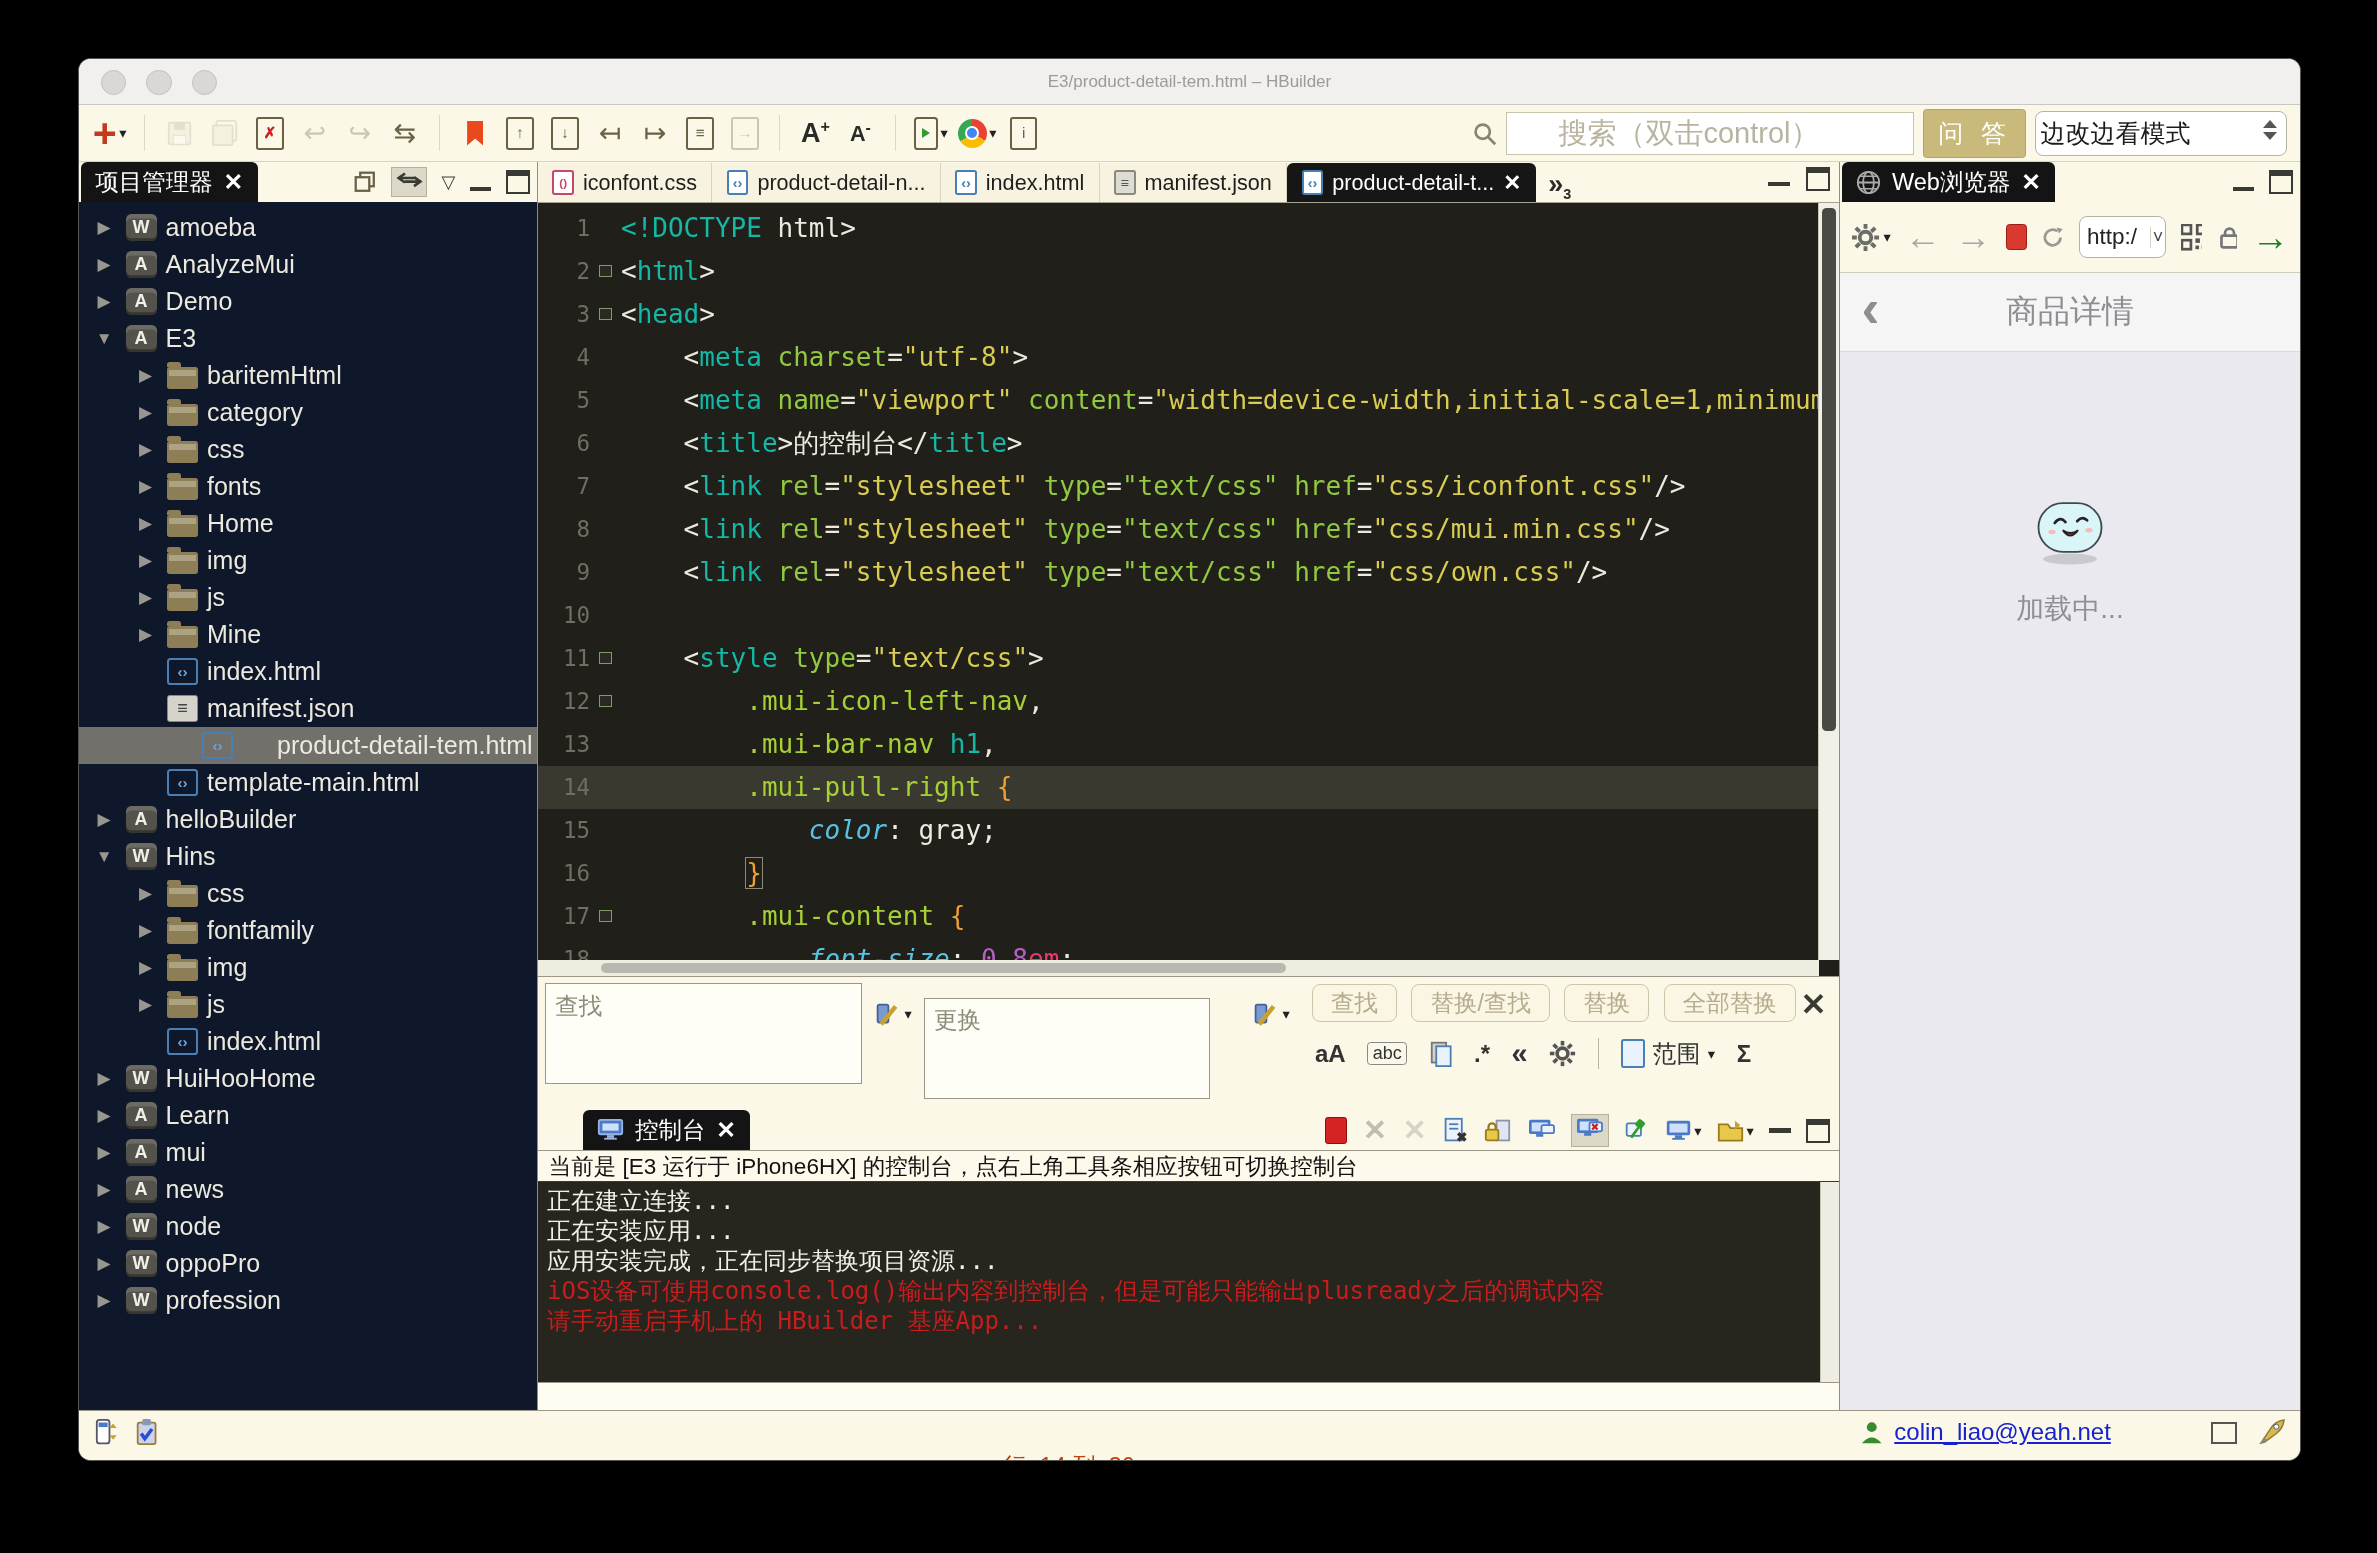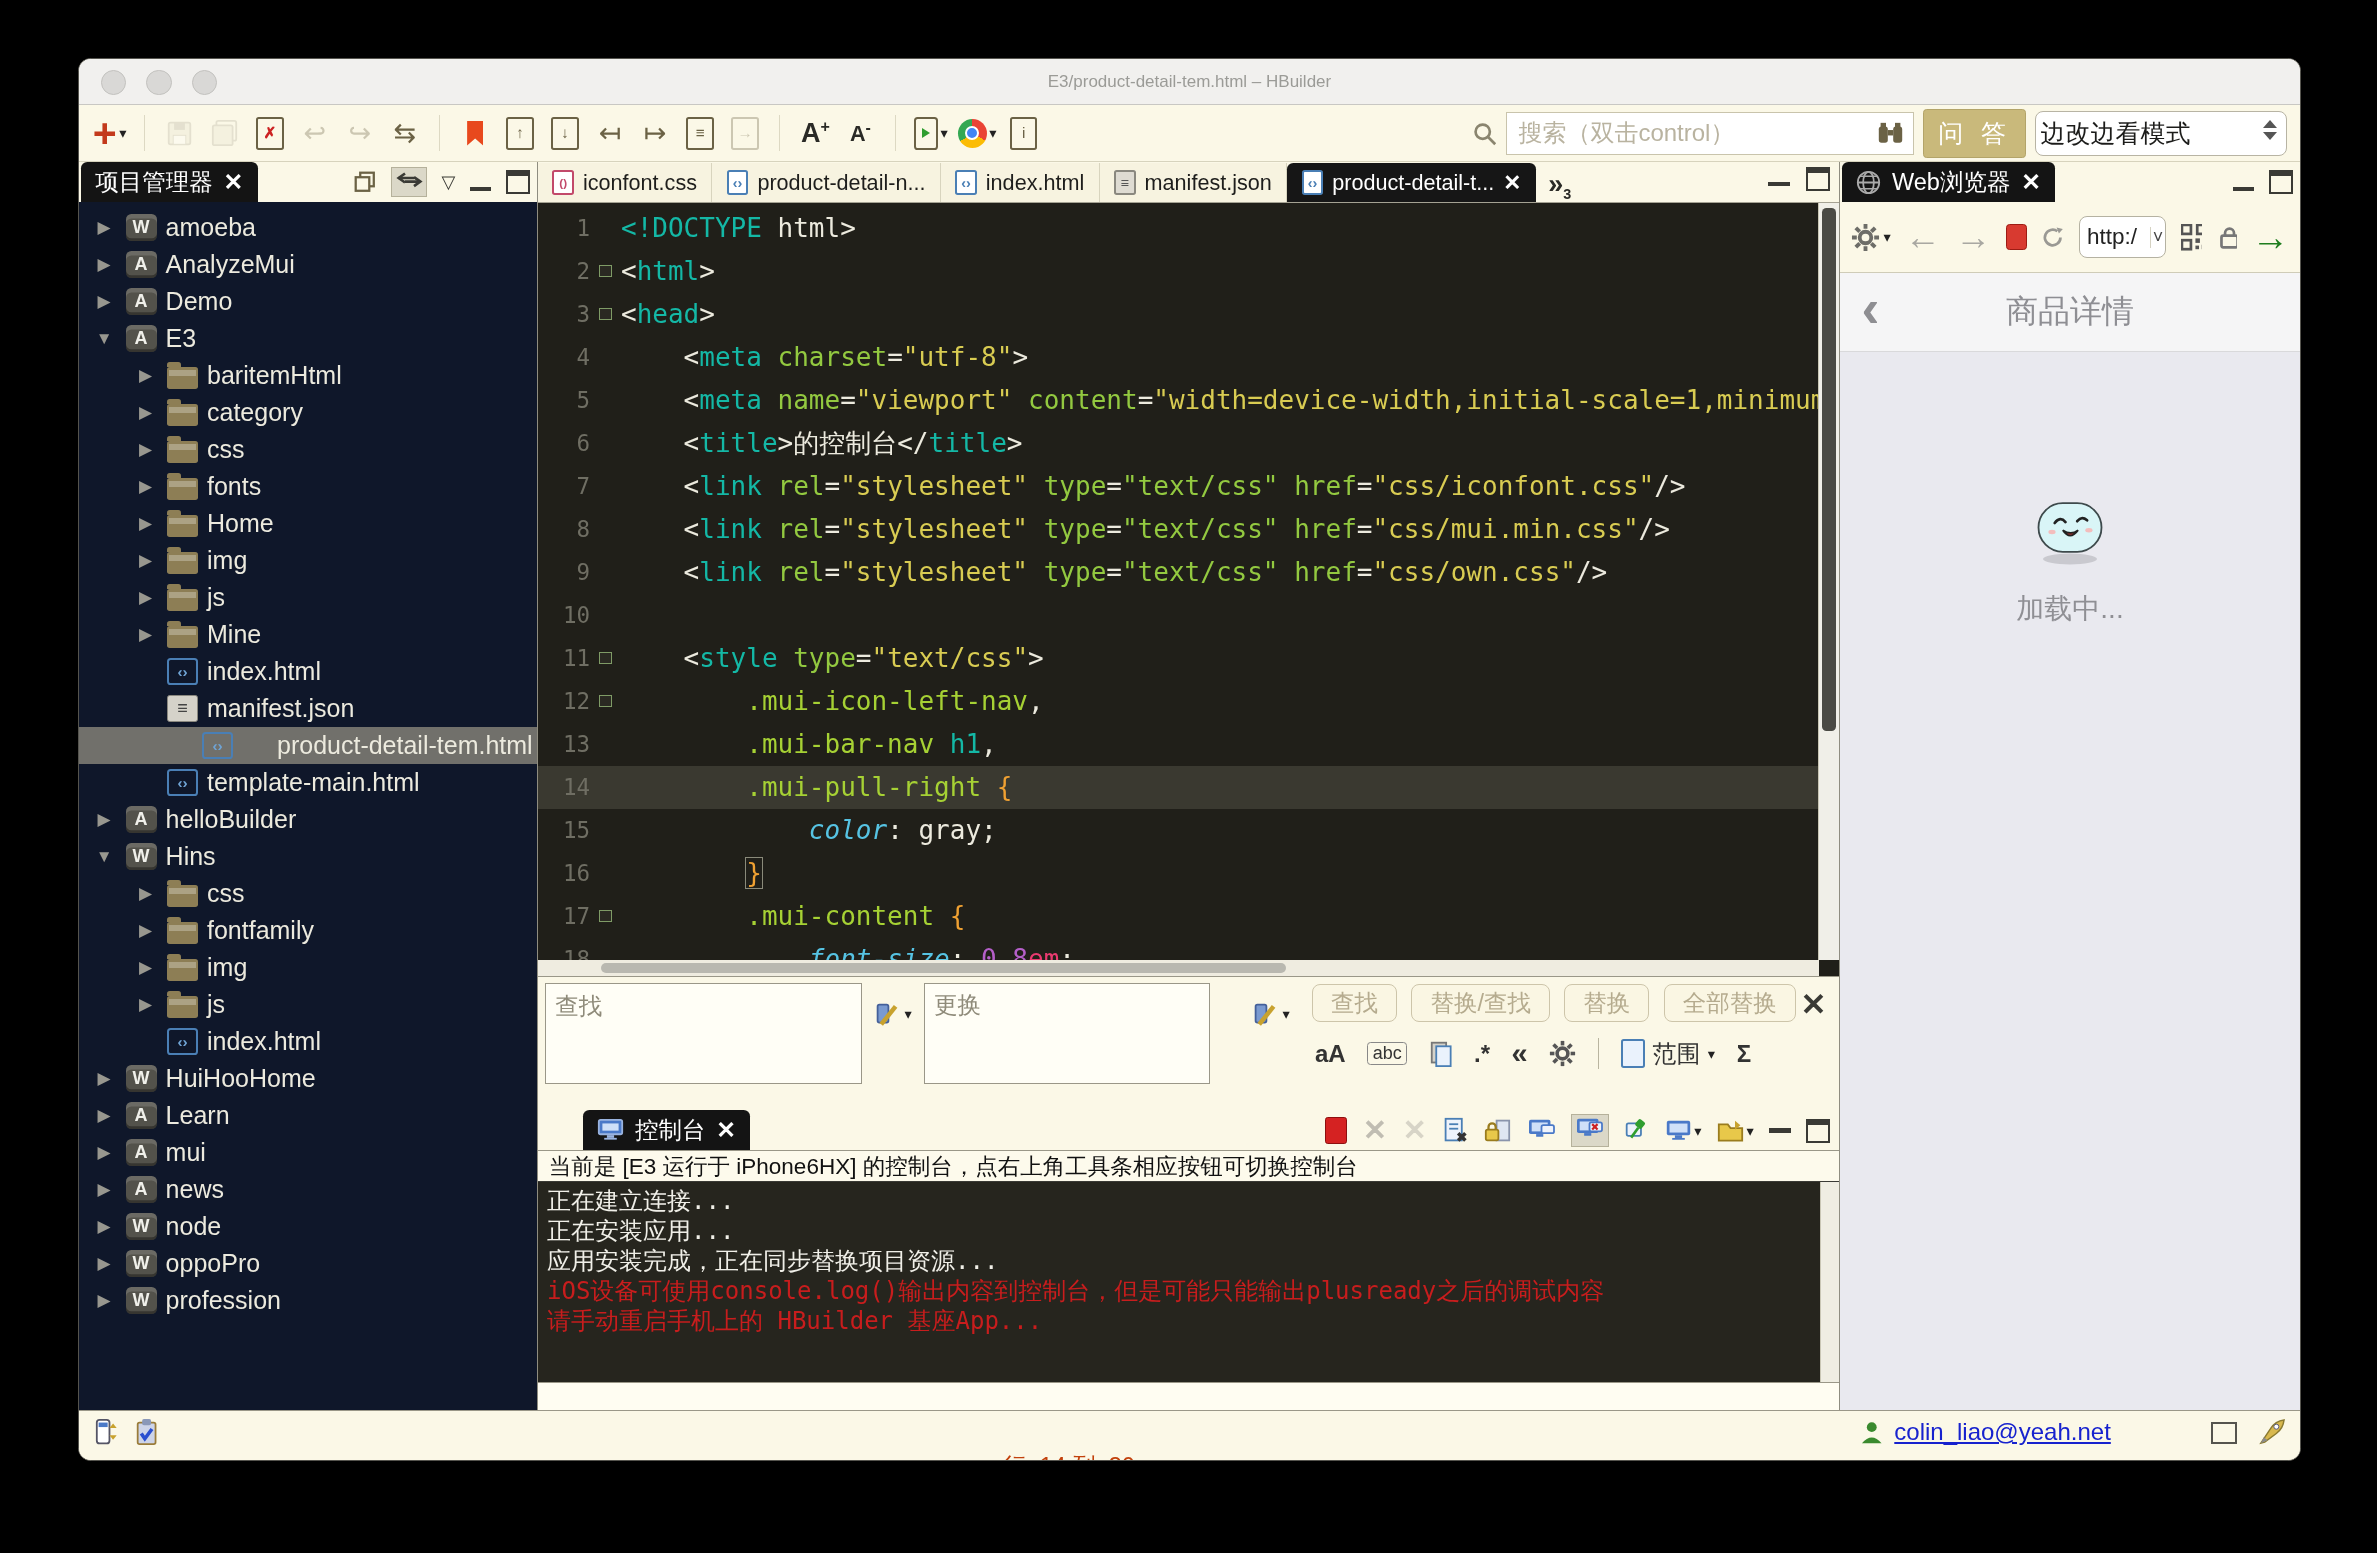--- a/index.html
+++ b/index.html
@@ -32,22 +32,22 @@
   .chrome{width:29px;height:29px;border-radius:50%;position:relative;
           background:conic-gradient(#ea4335 0 33%, #fbbc05 33% 66%, #34a853 66% 100%);}
   .chrome::after{content:"";position:absolute;left:7.2px;top:7.2px;width:14.4px;height:14.4px;border-radius:50%;
           background:#4285f4;border:2.7px solid #fff;box-sizing:border-box;}
   .device{width:20px;height:29px;border:2.7px solid #6b6245;border-radius:3.6px;position:relative;
           display:flex;align-items:center;justify-content:center;}
   .device::after{content:"";width:0;height:0;border-left:8px solid #2f9e2f;border-top:5.4px solid transparent;
           border-bottom:5.4px solid transparent;}
   .searchbox{width:388px;height:41px;background:#fff;border:0.9px solid #c9c4ac;display:flex;
              align-items:center;padding:0 9px;gap:7.2px;}
-  .searchbox input{flex:1;border:none;outline:none;font-size:24px;color:#4c1d95;background:transparent;
-             font-family:"Liberation Sans",sans-serif;}
+  .searchbox input{flex:1;border:none;outline:none;font-size:29px;color:#4c1d95;background:transparent;
+             font-family:"Liberation Sans",sans-serif;margin-left:40px;}
   .searchbox input::placeholder{color:#b9b3a0;}
   .qabtn{width:101px;height:47px;background:#c9b97b;color:#fff;font-size:25px;border:0.9px solid #b3a469;
          border-radius:3.6px;display:flex;align-items:center;justify-content:center;letter-spacing:5.4px;}
   .modesel{width:242px;height:43px;background:#fff;border:0.9px solid #b8b4a4;border-radius:8px;
            display:flex;align-items:center;padding:0 4px;font-size:25px;color:#1c1c1a;position:relative;}
   .updown{position:absolute;right:9px;top:8px;display:flex;flex-direction:column;gap:4.5px;}
   .updown i{width:0;height:0;border-left:7.2px solid transparent;border-right:7.2px solid transparent;}
   .updown .u{border-bottom:8px solid #555;}
   .updown .d{border-top:8px solid #555;}
   
@@ -607,21 +607,21 @@
 
         <div class="findbar">
           <textarea class="fta" style="left: 7.2px; top: 6.3px; width: 317px; height: 101px;" placeholder="查找"></textarea>
           <div class="wand" style="left:336px;">
             <svg width="27" height="31" viewBox="0 0 30 34">
                 <rect x="4" y="6" width="12" height="20" rx="2" fill="#7a9ad0" stroke="#44609a" stroke-width="2"></rect>
                 <line x1="8" y1="28" x2="24" y2="8" stroke="#c8a22e" stroke-width="5"></line>
               </svg>
             <span class="caret">▾</span>
           </div>
-          <textarea class="fta" style="left: 386px; top: 6px; width: 286px; height: 101px;" placeholder="更换"></textarea>
+          <textarea class="fta" style="left: 386px; top: 21px; width: 286px; height: 101px;" placeholder="更换"></textarea>
           <div class="wand" style="left:714px;">
             <svg width="27" height="31" viewBox="0 0 30 34">
                 <rect x="4" y="6" width="12" height="20" rx="2" fill="#7a9ad0" stroke="#44609a" stroke-width="2"></rect>
                 <line x1="8" y1="28" x2="24" y2="8" stroke="#c8a22e" stroke-width="5"></line>
               </svg>
             <span class="caret">▾</span>
           </div>
           <div class="fbtns" id="fbtns">
               <button class="fbtn">查找</button>
               <button class="fbtn">替换/查找</button>

